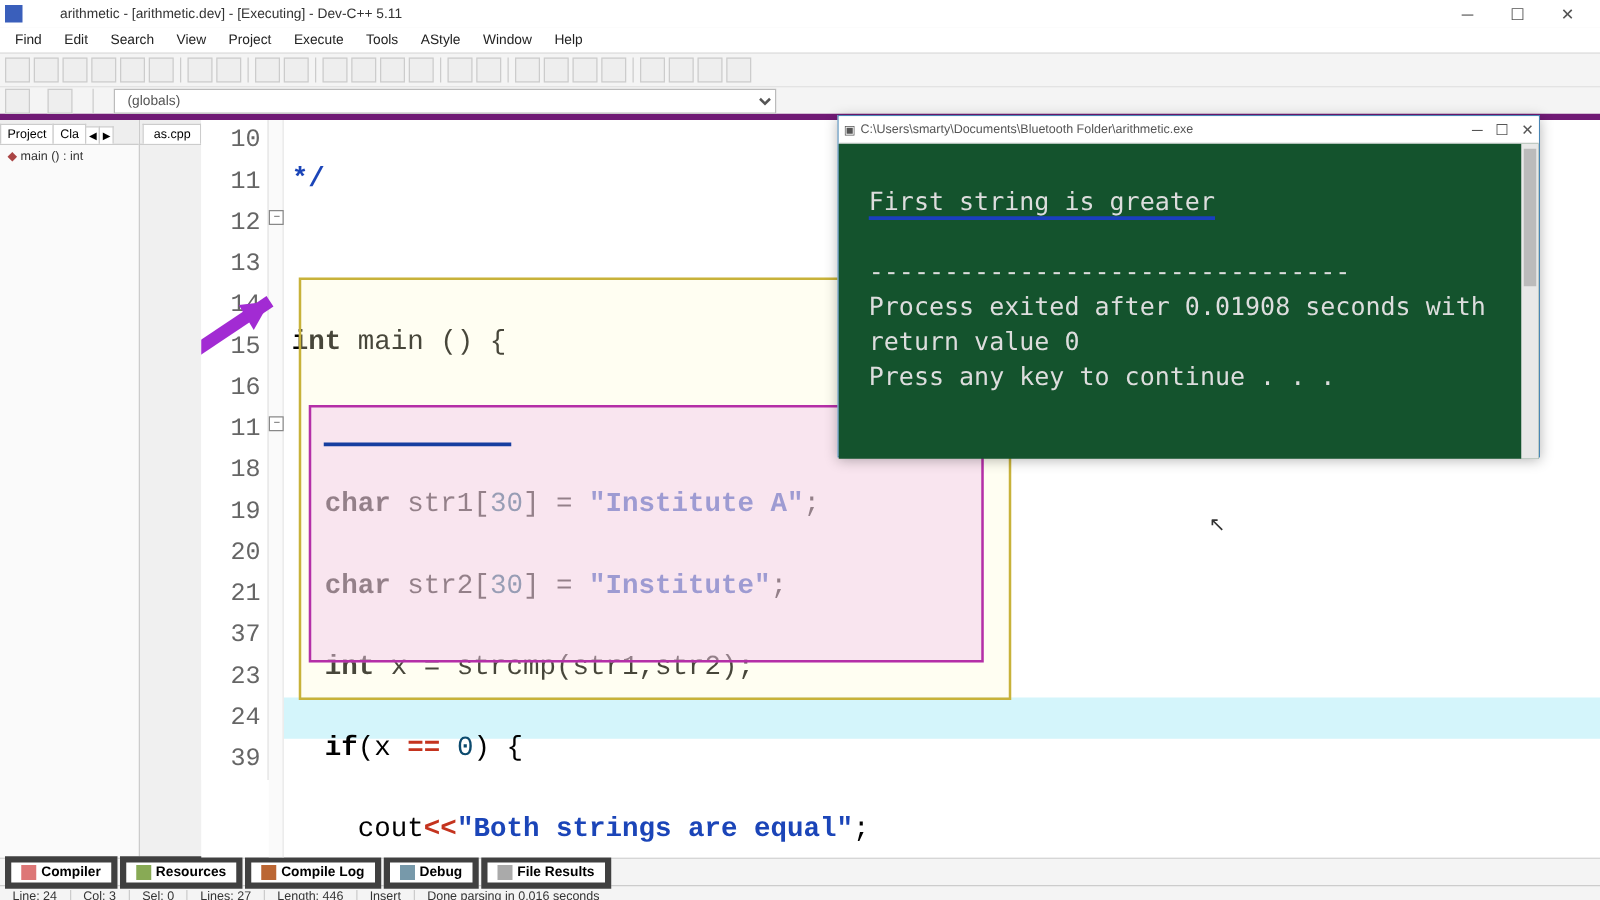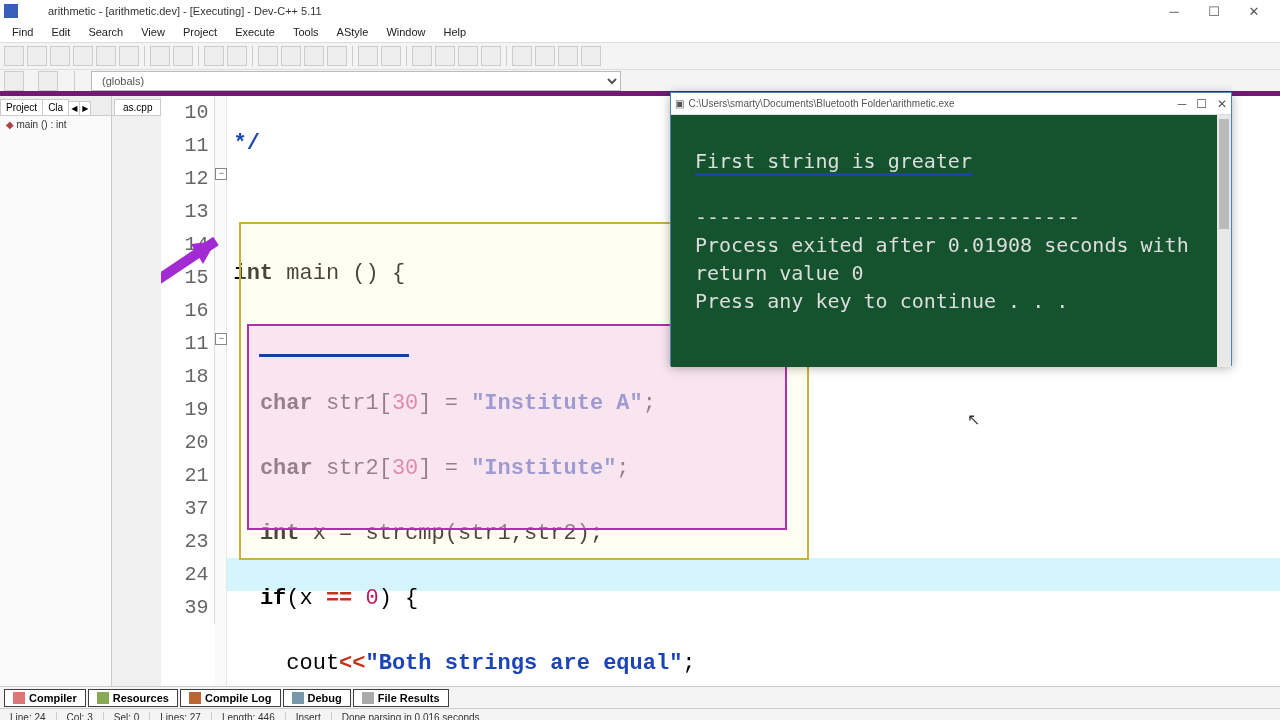--- a/index.html
+++ b/index.html
@@ -34,34 +34,34 @@
 .editor-area { flex:1; display:flex; flex-direction:row; position:relative; }
 .edtabs { height: 20px; display:flex; background:#eee; border-bottom:1px solid #ccc; align-items:flex-end; padding-left:2px; }
 .edtabs span { font-size:10px; padding:2px 8px; border:1px solid #ccc; border-bottom:none; background:#fff; }
 
 .code { flex:1; background:#fff; font-family: Consolas, "Courier New", monospace; font-size: 22px; line-height: 32px; position:relative; overflow:hidden;}
 .gutter { position:absolute; left:0; top:0; width:54px; background:#fff; border-right:1px solid #ddd; text-align:right; padding-right:6px; color:#666; font-size:20px; line-height:33px; }
 .foldcol { position:absolute; left:54px; top:0; width:12px; height:100%; background:#fafafa; border-right:1px solid #e8e8e8;}
 .fold { position:absolute; left:54px; width:12px; height:12px; border:1px solid #888; background:#fff; font-size:9px; line-height:10px; text-align:center; color:#555;}
 .codetext { position:absolute; left:72px; top:0; right:0; white-space:pre; }
 .kw { color:#000; font-weight:bold; }
-.num { color:#be185d; }
+.num { color:#0c4a6e; }
 .str { color:#1b45b8; font-weight:bold; }
 .cmt { color:#1b45b8; font-weight:bold; }
 .op { color:#c4331e; font-weight:bold; }
 .hl-line { position:absolute; left:66px; right:0; height:33px; background:#d4f5fb; }
 
 .yellowbox { position:absolute; border:2px solid #c8b23a; background:rgba(255,250,210,0.28); }
 .purplebox { position:absolute; border:2px solid #b42fa7; background:rgba(241,200,235,0.45); }
 .blueunder { position:absolute; height:3px; background:#173ea0; }
 .arrow { position:absolute; }
 .arrow svg { display:block; }
 
 .bottomtabs { height: 22px; background:#f4f4f4; border-top:1px solid #ccc; display:flex; align-items:center; padding:0 4px; gap:2px; }
-.bottomtabs span { font-size:11px; padding:2px 8px; border:1px solid #404040; background:#fff; display:inline-flex; align-items:center; gap:4px; }
+.bottomtabs span { font-size:11px; padding:2px 8px; border:5px solid #404040; background:#fff; display:inline-flex; align-items:center; gap:4px; }
 .tabico { width:12px; height:12px; background:#d77; display:inline-block; }
 
 .statusbar { height: 18px; background:#f4f4f4; border-top:1px solid #ccc; display:flex; align-items:center; font-size:10px; color:#333; }
 .statusbar span { padding:0 10px; border-right:1px solid #ccc; }
 
 .console { position:absolute; left:670px; top:92px; width:562px; height:274px; background:#fff; border:1px solid #4a86b5; box-shadow:0 2px 10px rgba(0,0,0,0.3); z-index:50; }
 .console-title { height:22px; background:#fff; display:flex; align-items:center; justify-content:space-between; padding:0 4px; border-bottom:1px solid #ddd; }
 .console-title .ct { font-size:10px; color:#555; display:flex; align-items:center; gap:4px;}
 .console-title .cc { display:flex; gap:10px; color:#555; font-size:12px;}
 .console-body { background:#14532d; color:#ddd; font-family: Consolas, monospace; font-size:20px; line-height:28px; padding:4px 24px; height:252px; position:relative; white-space:pre-wrap; }

